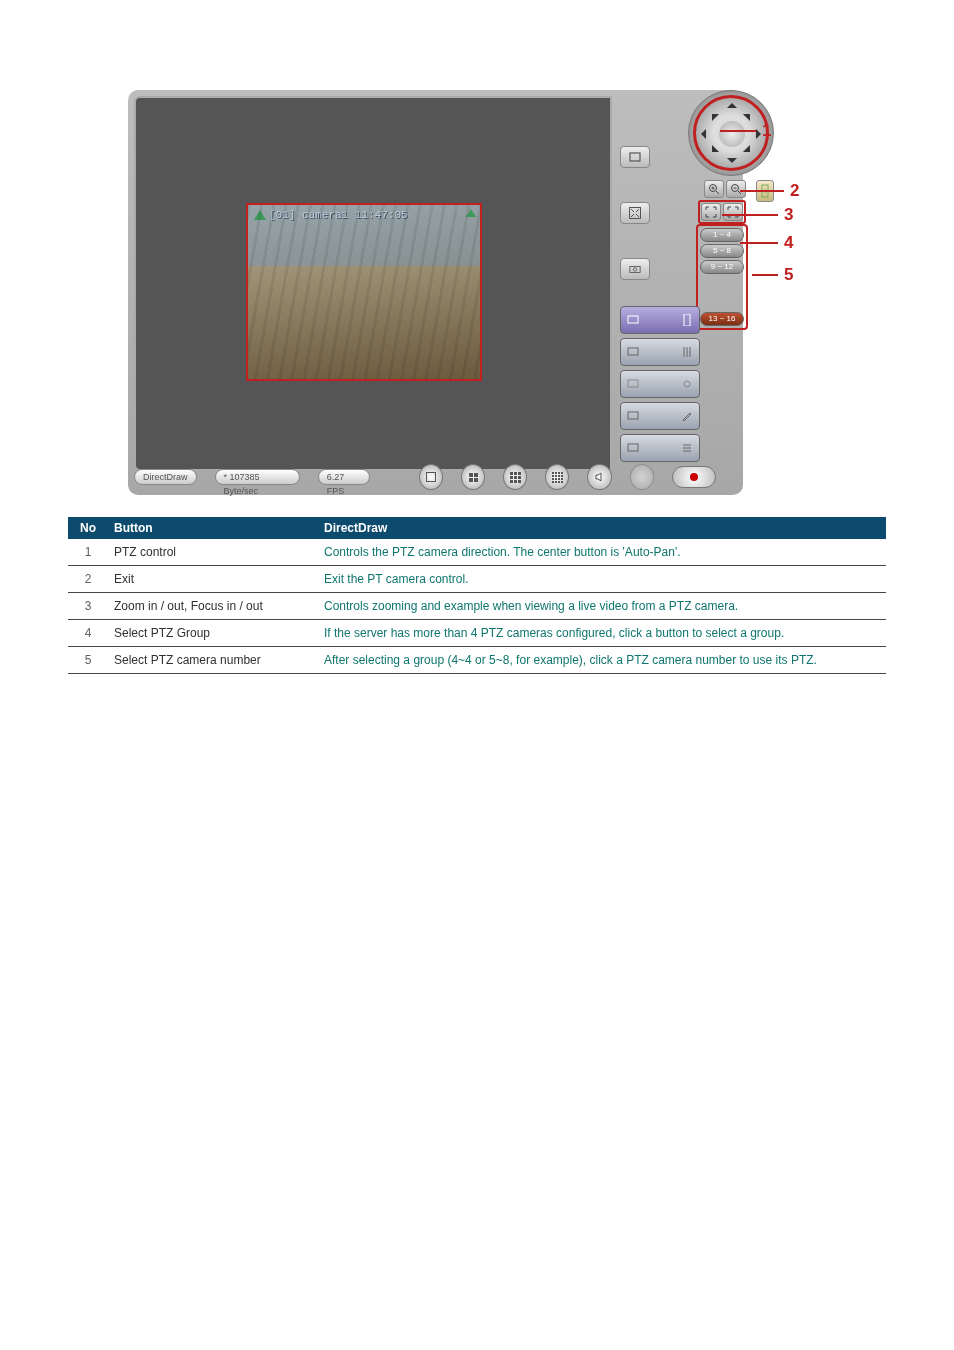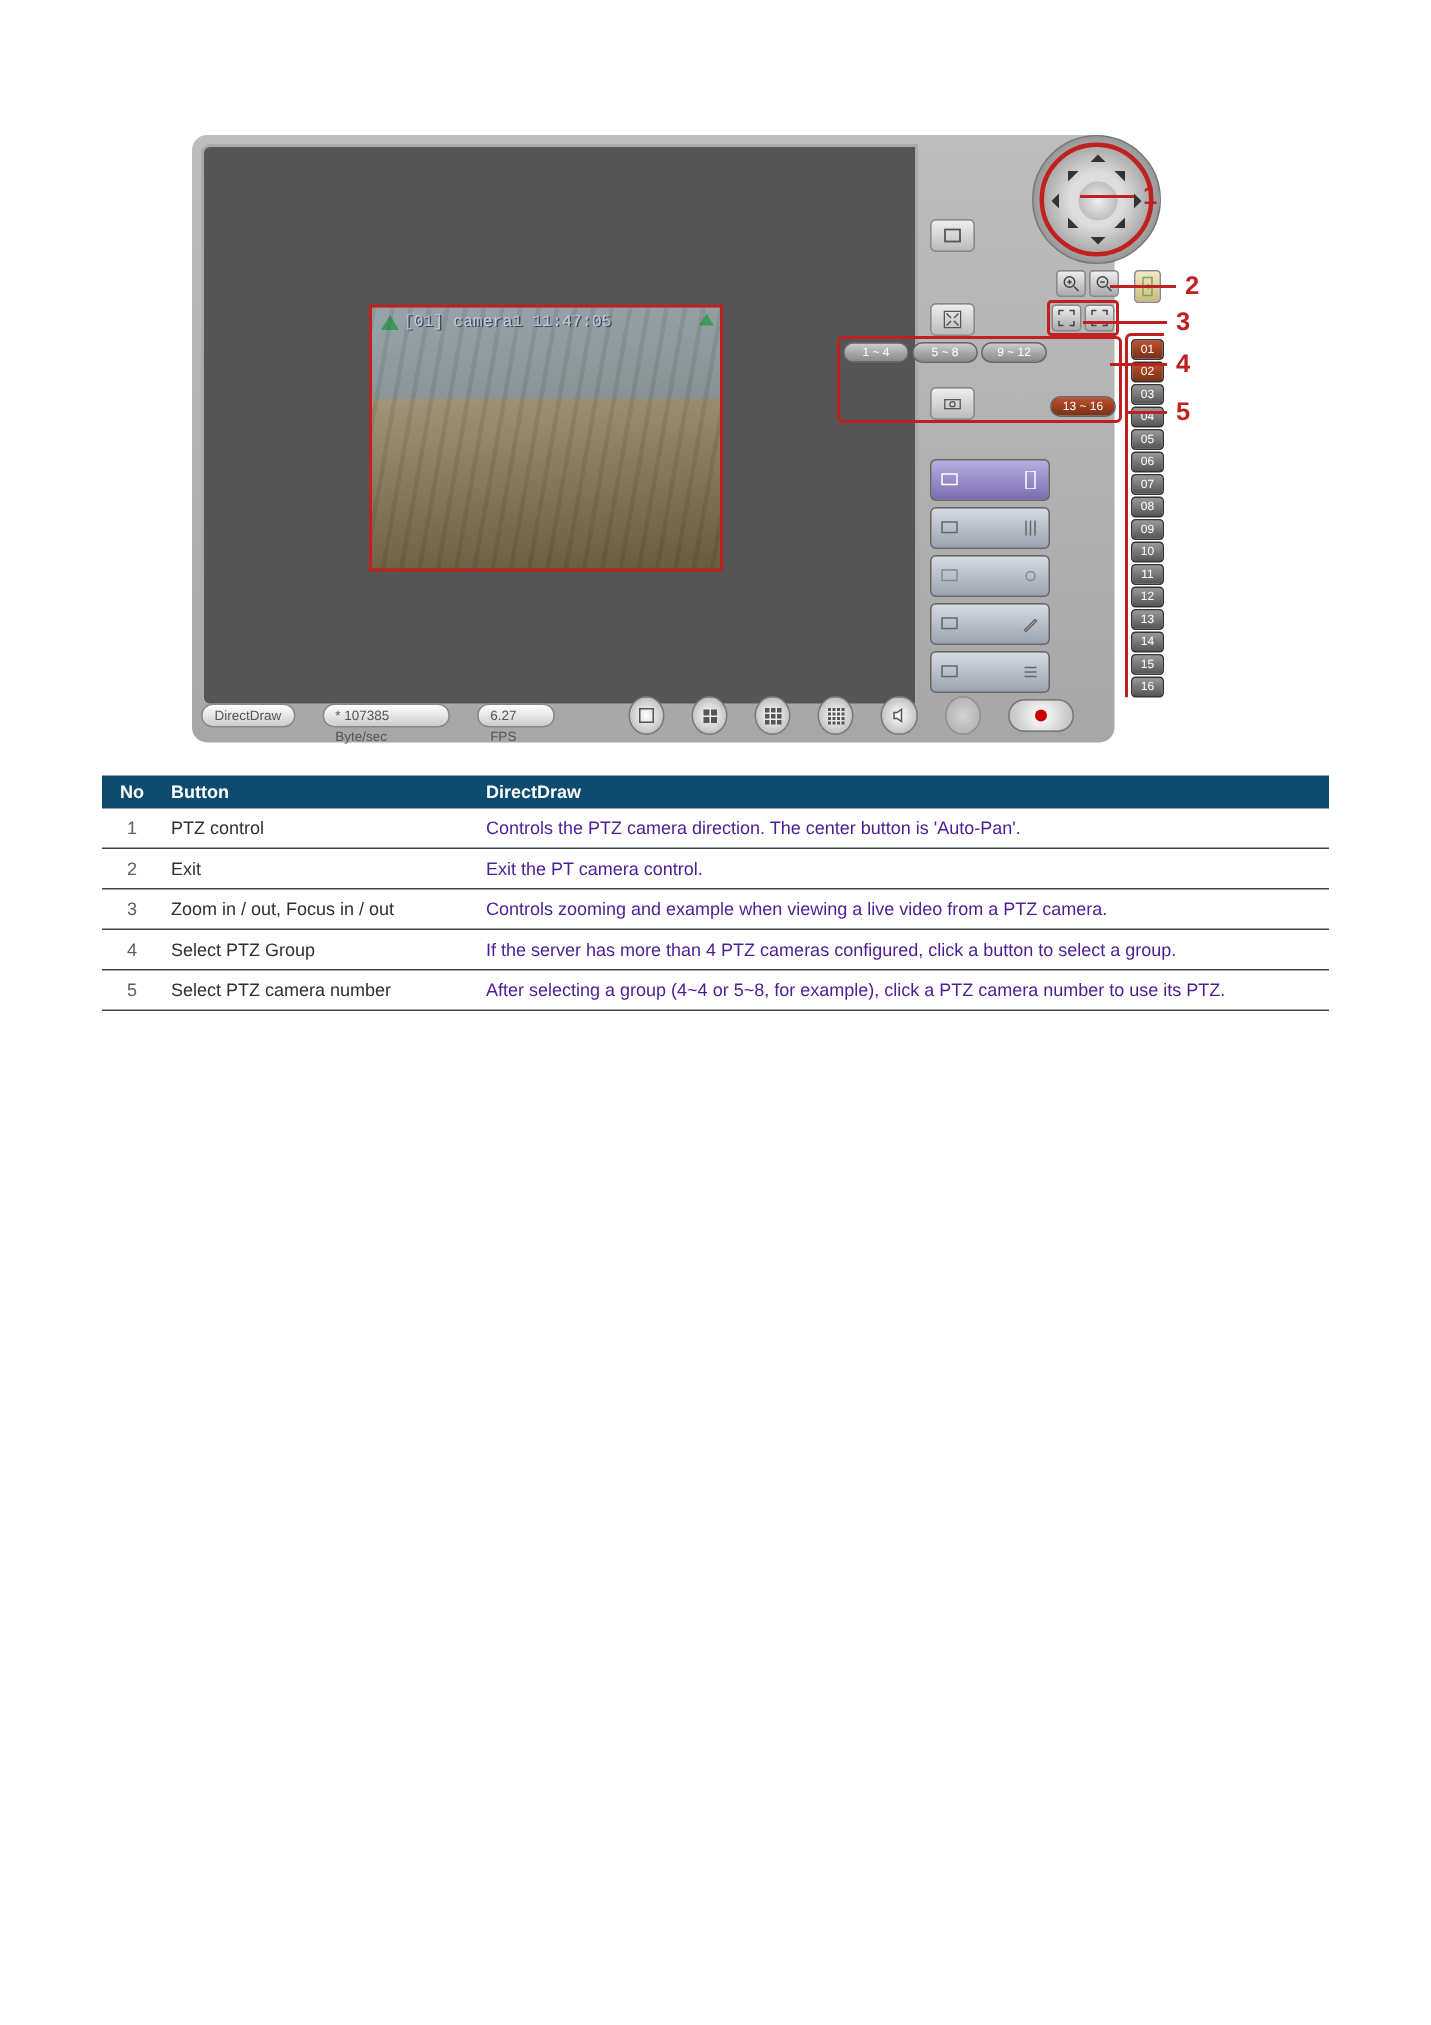--- a/index.html
+++ b/index.html
@@ -138,21 +138,21 @@
     position:absolute; right:38px; top:110px;
     display:flex; gap:2px;
     border:2px solid #c02020;
     padding:1px;border-radius:3px;
   }
   .group-btns{
     position:absolute; right:36px; top:134px;
     border:2px solid #c02020;
     padding:2px 2px;
     border-radius:4px;
-    display:flex;flex-direction:row;gap:2px;
+    display:flex;flex-direction:column;gap:2px;
   }
   .group-btn{
     width:44px;height:14px;
     background:linear-gradient(#ccc,#888);
     border:1px solid #666;border-radius:7px;
     font-size:8px;color:#fff;text-align:center;line-height:12px;
   }
   .group-btn.active{background:linear-gradient(#c05030,#7a3014);margin-top:36px;}
   .preset-col{
     position:absolute; right:8px; top:132px;
@@ -247,21 +247,21 @@
     background:#0c4a6e;color:#fff;
     font-weight:bold;text-align:left;
     padding:4px 6px;
   }
   .desc-table th:first-child{width:40px;text-align:center;}
   .desc-table th:nth-child(2){width:210px;}
   .desc-table td{
     border-bottom:1px solid #444;
     padding:6px 6px;
     vertical-align:top;
-    color:#4c1d95;
+    color:#0f766e;
     font-size:12px;
   }
   .desc-table td:first-child{text-align:center;color:#606060;}
   .desc-table td:nth-child(2){color:#303030;}
 </style>
 </head>
 <body>
 
 <div class="app-window">
 
@@ -345,38 +345,20 @@
       </div>
     </div>
 
     <div class="group-btns">
       <div class="group-btn">1 ~ 4</div>
       <div class="group-btn">5 ~ 8</div>
       <div class="group-btn">9 ~ 12</div>
       <div class="group-btn active">13 ~ 16</div>
     </div>
 
-    <div class="preset-col">
-      <div class="preset-btn top">01</div>
-      <div class="preset-btn top">02</div>
-      <div class="preset-btn">03</div>
-      <div class="preset-btn">04</div>
-      <div class="preset-btn">05</div>
-      <div class="preset-btn">06</div>
-      <div class="preset-btn">07</div>
-      <div class="preset-btn">08</div>
-      <div class="preset-btn">09</div>
-      <div class="preset-btn">10</div>
-      <div class="preset-btn">11</div>
-      <div class="preset-btn">12</div>
-      <div class="preset-btn">13</div>
-      <div class="preset-btn">14</div>
-      <div class="preset-btn">15</div>
-      <div class="preset-btn">16</div>
-    </div>
 
     <div class="menu-stack">
       <div class="menu-btn purple">
         <svg class="mini-ico" viewBox="0 0 12 12">
             <rect x="1" y="2" width="10" height="7" fill="none" stroke="#fff"></rect>
           </svg>
         <svg class="mini-ico" viewBox="0 0 6 12">
             <rect x="0" y="0" width="6" height="12" fill="none" stroke="#fff"></rect>
           </svg>
       </div>

